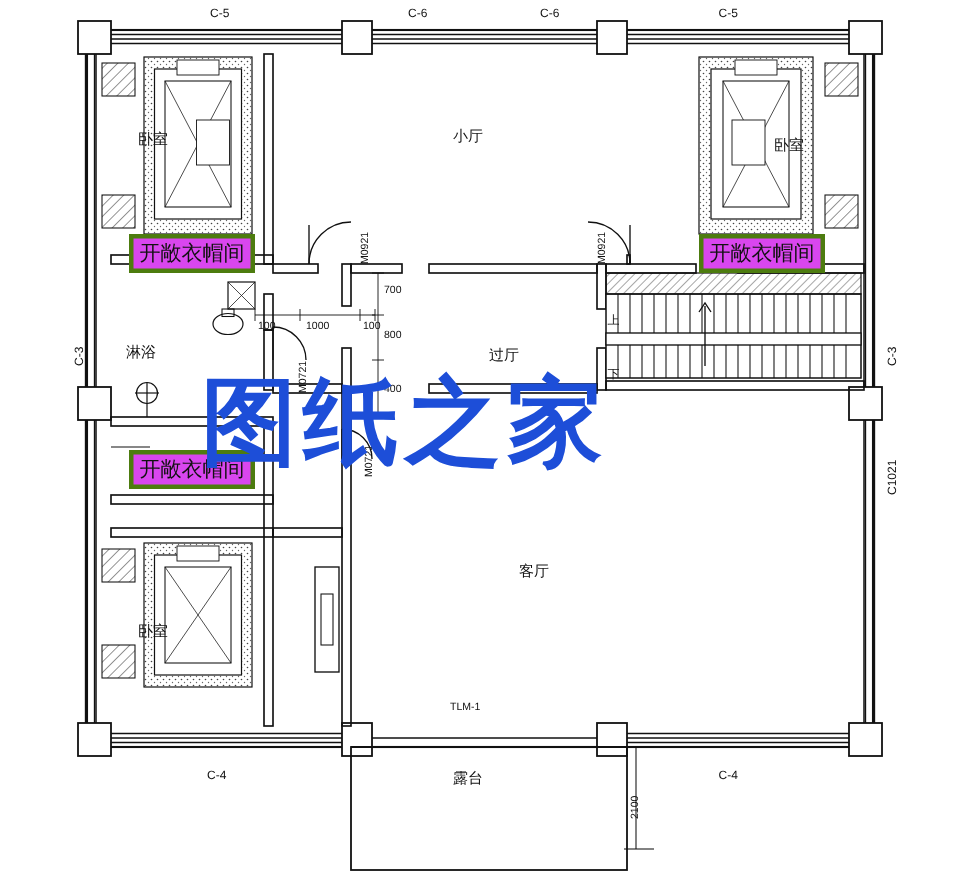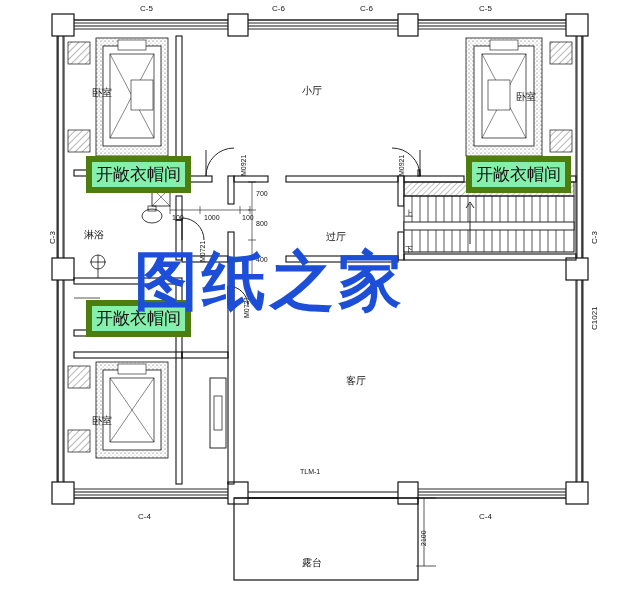--- a/index.html
+++ b/index.html
@@ -5,21 +5,21 @@
   html,body{margin:0;padding:0;background:#ffffff;}
   body{width:640px;height:594px;overflow:hidden;font-family:"Liberation Sans",sans-serif;}
   #plan{position:relative;width:548px;height:594px;background:#fff;}
   svg{display:block;}
   .lbl{position:absolute;font-family:"Liberation Sans",sans-serif;color:#111;white-space:nowrap;}
   .lbl-cn{font-size:10px;}
   .lbl-sm{font-size:8px;}
   .lbl-xs{font-size:7px;}
   .rot90{transform-origin:0 0;transform:rotate(-90deg);}
   .wm{position:absolute;left:134px;top:250px;font-family:"Liberation Serif",serif;font-size:64px;font-weight:bold;color:#1d4ed8;letter-spacing:4px;line-height:1;}
-  .roomtag{border:6px solid #4d7c0f;padding:1px 4px;font-size:17px;background:#86efac;}
+  .roomtag{border:3px solid #4d7c0f;padding:1px 4px;font-size:14px;background:#d946ef;}
 </style>
 </head>
 <body>
 
 <div id="plan">
 
   <svg width="640" height="594" viewBox="0 0 640 594">
     <defs>
       <pattern id="hatch" width="5" height="5" patternUnits="userSpaceOnUse" patternTransform="rotate(45)">
         <line x1="0" y1="0" x2="0" y2="5" stroke="#111" stroke-width="0.6"></line>
@@ -256,21 +256,21 @@
   <div class="lbl lbl-xs rot90" style="left:199px;top:262px;">M0721</div>
   <div class="lbl lbl-xs rot90" style="left:243px;top:318px;">M0721</div>
 
   <div class="lbl lbl-cn" style="left:92px;top:86px;">卧室</div>
   <div class="lbl lbl-cn" style="left:516px;top:90px;">卧室</div>
   <div class="lbl lbl-cn" style="left:92px;top:414px;">卧室</div>
   <div class="lbl lbl-cn" style="left:302px;top:84px;">小厅</div>
   <div class="lbl lbl-cn" style="left:346px;top:374px;">客厅</div>
   <div class="lbl lbl-cn" style="left:302px;top:230px;margin-left:24px;">过厅</div>
   <div class="lbl lbl-cn" style="left:84px;top:228px;">淋浴</div>
-  <div class="lbl lbl-cn" style="left:302px;top:556px;">露台</div>
+  <div class="lbl lbl-cn" style="left:302px;top:512px;">露台</div>
 
   <div class="lbl roomtag" style="left:86px;top:156px;">开敞衣帽间</div>
   <div class="lbl roomtag" style="left:466px;top:156px;">开敞衣帽间</div>
   <div class="lbl roomtag" style="left:86px;top:300px;">开敞衣帽间</div>
 
   <div class="lbl lbl-sm" style="left:405px;top:208px;">上</div>
   <div class="lbl lbl-sm" style="left:405px;top:244px;">下</div>
 
   <div class="lbl lbl-xs" style="left:256px;top:190px;">700</div>
   <div class="lbl lbl-xs" style="left:172px;top:214px;">100</div>

